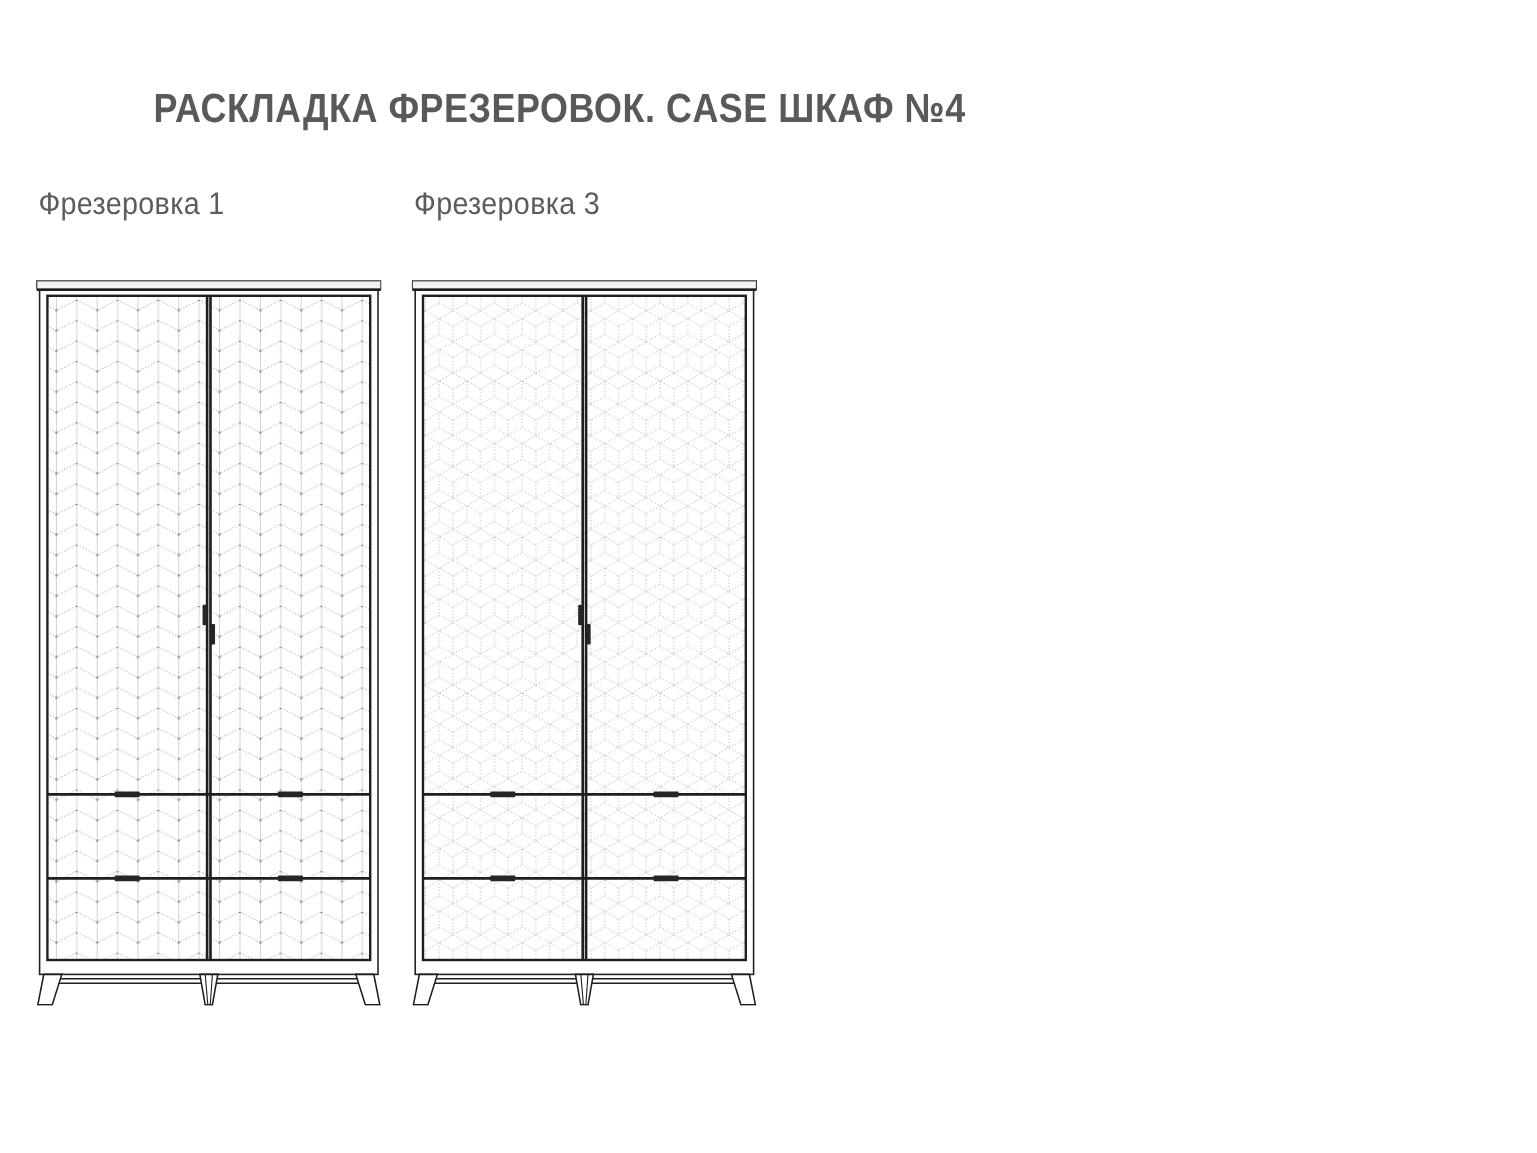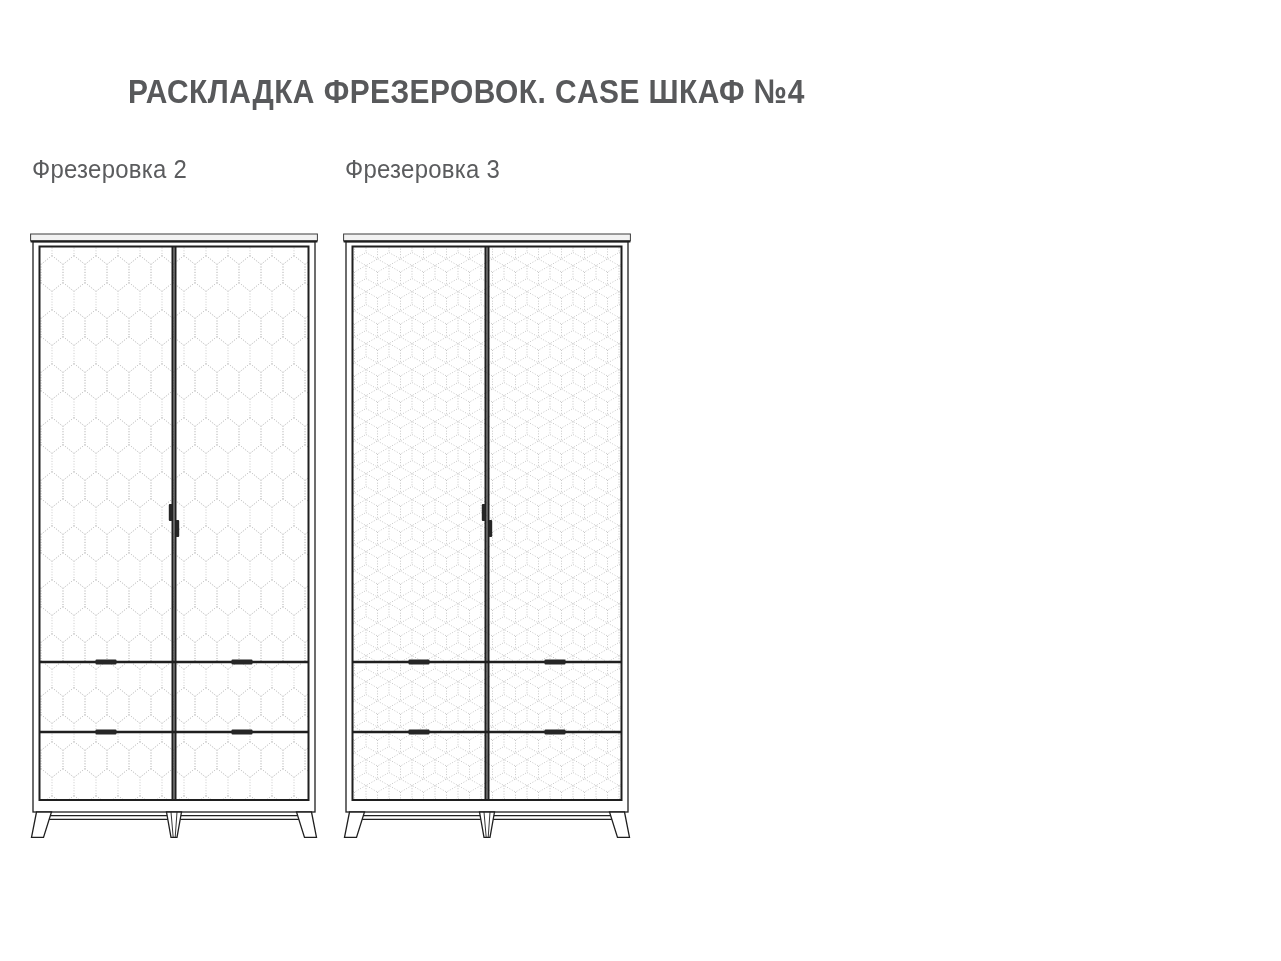--- a/index.html
+++ b/index.html
@@ -84,28 +84,28 @@
           <path d="M281.5,579 L266.5,579 L274.5,604.4 L286.5,604.4 Z"></path>
           <path d="M136.5,579 L151.5,579 L147,604.4 L141,604.4 Z"></path>
         </g>
         <path d="M141,579 L143.2,604.4 M147,579 L145.2,604.4" stroke-width="0.9"></path>
       </g>
     </defs>
   </svg>
 
   <div class="cabinets">
 
-
     <figure class="cabinet">
-      <figcaption>Фрезеровка 2</figcaption>
+      <figcaption>Фрезеровка 1</figcaption>
       <svg width="288" height="605" viewBox="0 0 288 605">
-        <rect x="9.5" y="13.5" width="269" height="553.5" fill="url(#p2)"></rect>
+        <rect x="9.5" y="13.5" width="269" height="553.5" fill="url(#p1)"></rect>
         <use href="#carcass" xlink:href="#carcass"></use>
       </svg>
     </figure>
+
 
     <figure class="cabinet">
       <figcaption>Фрезеровка 3</figcaption>
       <svg width="288" height="605" viewBox="0 0 288 605">
         <rect x="9.5" y="13.5" width="269" height="553.5" fill="url(#p3)"></rect>
         <use href="#carcass" xlink:href="#carcass"></use>
       </svg>
     </figure>
 
 

